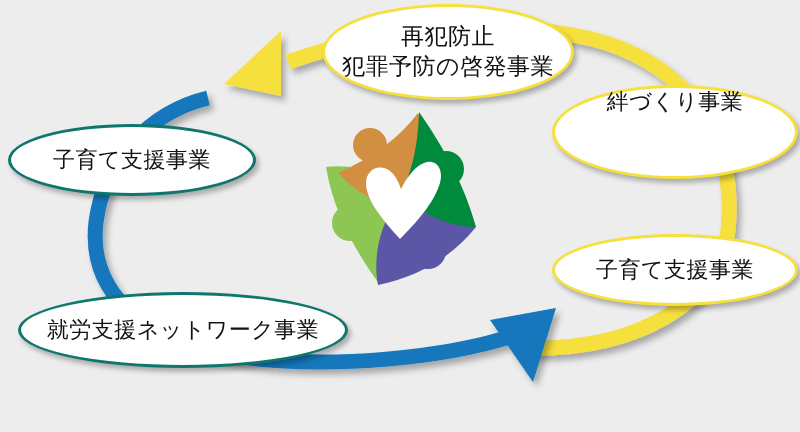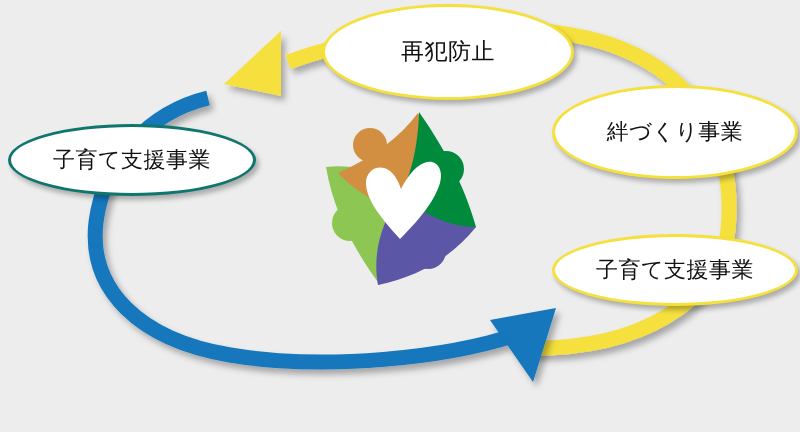--- a/index.html
+++ b/index.html
@@ -36,21 +36,21 @@
     letter-spacing: 0.5px;
     white-space: nowrap;
     box-shadow: 3px 4px 5px rgba(0,0,0,0.28);
   }
   .bubble-yellow { border: 3px solid #f5e03c; }
   .bubble-blue   { border: 3px solid #0f766e; }
   .bubble span { display: block; }
 
   
   #bubble-saihan      { left: 322px; top: 4px;   width: 252px; height: 96px;  font-size: 23px; }
-  #bubble-kizuna      { left: 552px; top: 85px;  width: 246px; height: 94px;  font-size: 22px; }
+  #bubble-kizuna      { left: 552px; top: 85px;  width: 246px; height: 94px;  font-size: 22px; justify-content: space-between; }
   #bubble-kigyou      { left: 552px; top: 234px; width: 246px; height: 72px;  font-size: 22px; }
   #bubble-kosodate    { left: 8px;   top: 124px; width: 248px; height: 72px;  font-size: 22px; }
   #bubble-shuurou     { left: 18px;  top: 292px; width: 330px; height: 76px;  font-size: 22px; }
 
   #center-logo {
     position: absolute;
     left: 318px;
     top: 105px;
     width: 170px;
     height: 180px;
@@ -91,28 +91,32 @@
     <circle cx="128" cy="64" r="18" fill="#008a3c"></circle>
 
     <path d="M 158 122 C 134 152 100 172 60 180 C 54 148 64 114 84 90 C 106 110 132 122 158 122 Z" fill="#5b57a6"></path>
     <circle cx="110" cy="146" r="18" fill="#5b57a6"></circle>
 
     <path d="M 82 134 C 66 116 48 96 48 78 C 48 64 62 58 72 66 C 78 71 81 78 83 84 C 88 74 96 62 106 58 C 118 53 126 64 122 78 C 116 98 98 118 82 134 Z" fill="#ffffff"></path>
   </svg>
 
   <div class="bubble bubble-yellow" id="bubble-saihan">
     <span>再犯防止</span>
+    <span>犯罪予防の啓発事業</span>
   </div>
 
   <div class="bubble bubble-yellow" id="bubble-kizuna">
     <span>絆づくり事業</span>
   </div>
 
   <div class="bubble bubble-yellow" id="bubble-kigyou">
     <span>子育て支援事業</span>
   </div>
 
   <div class="bubble bubble-blue" id="bubble-kosodate">
     <span>子育て支援事業</span>
   </div>
 
+  <div class="bubble bubble-blue" id="bubble-shuurou">
+    <span>就労支援ネットワーク事業</span>
+  </div>
 
 </div>
 
 </body></html>

